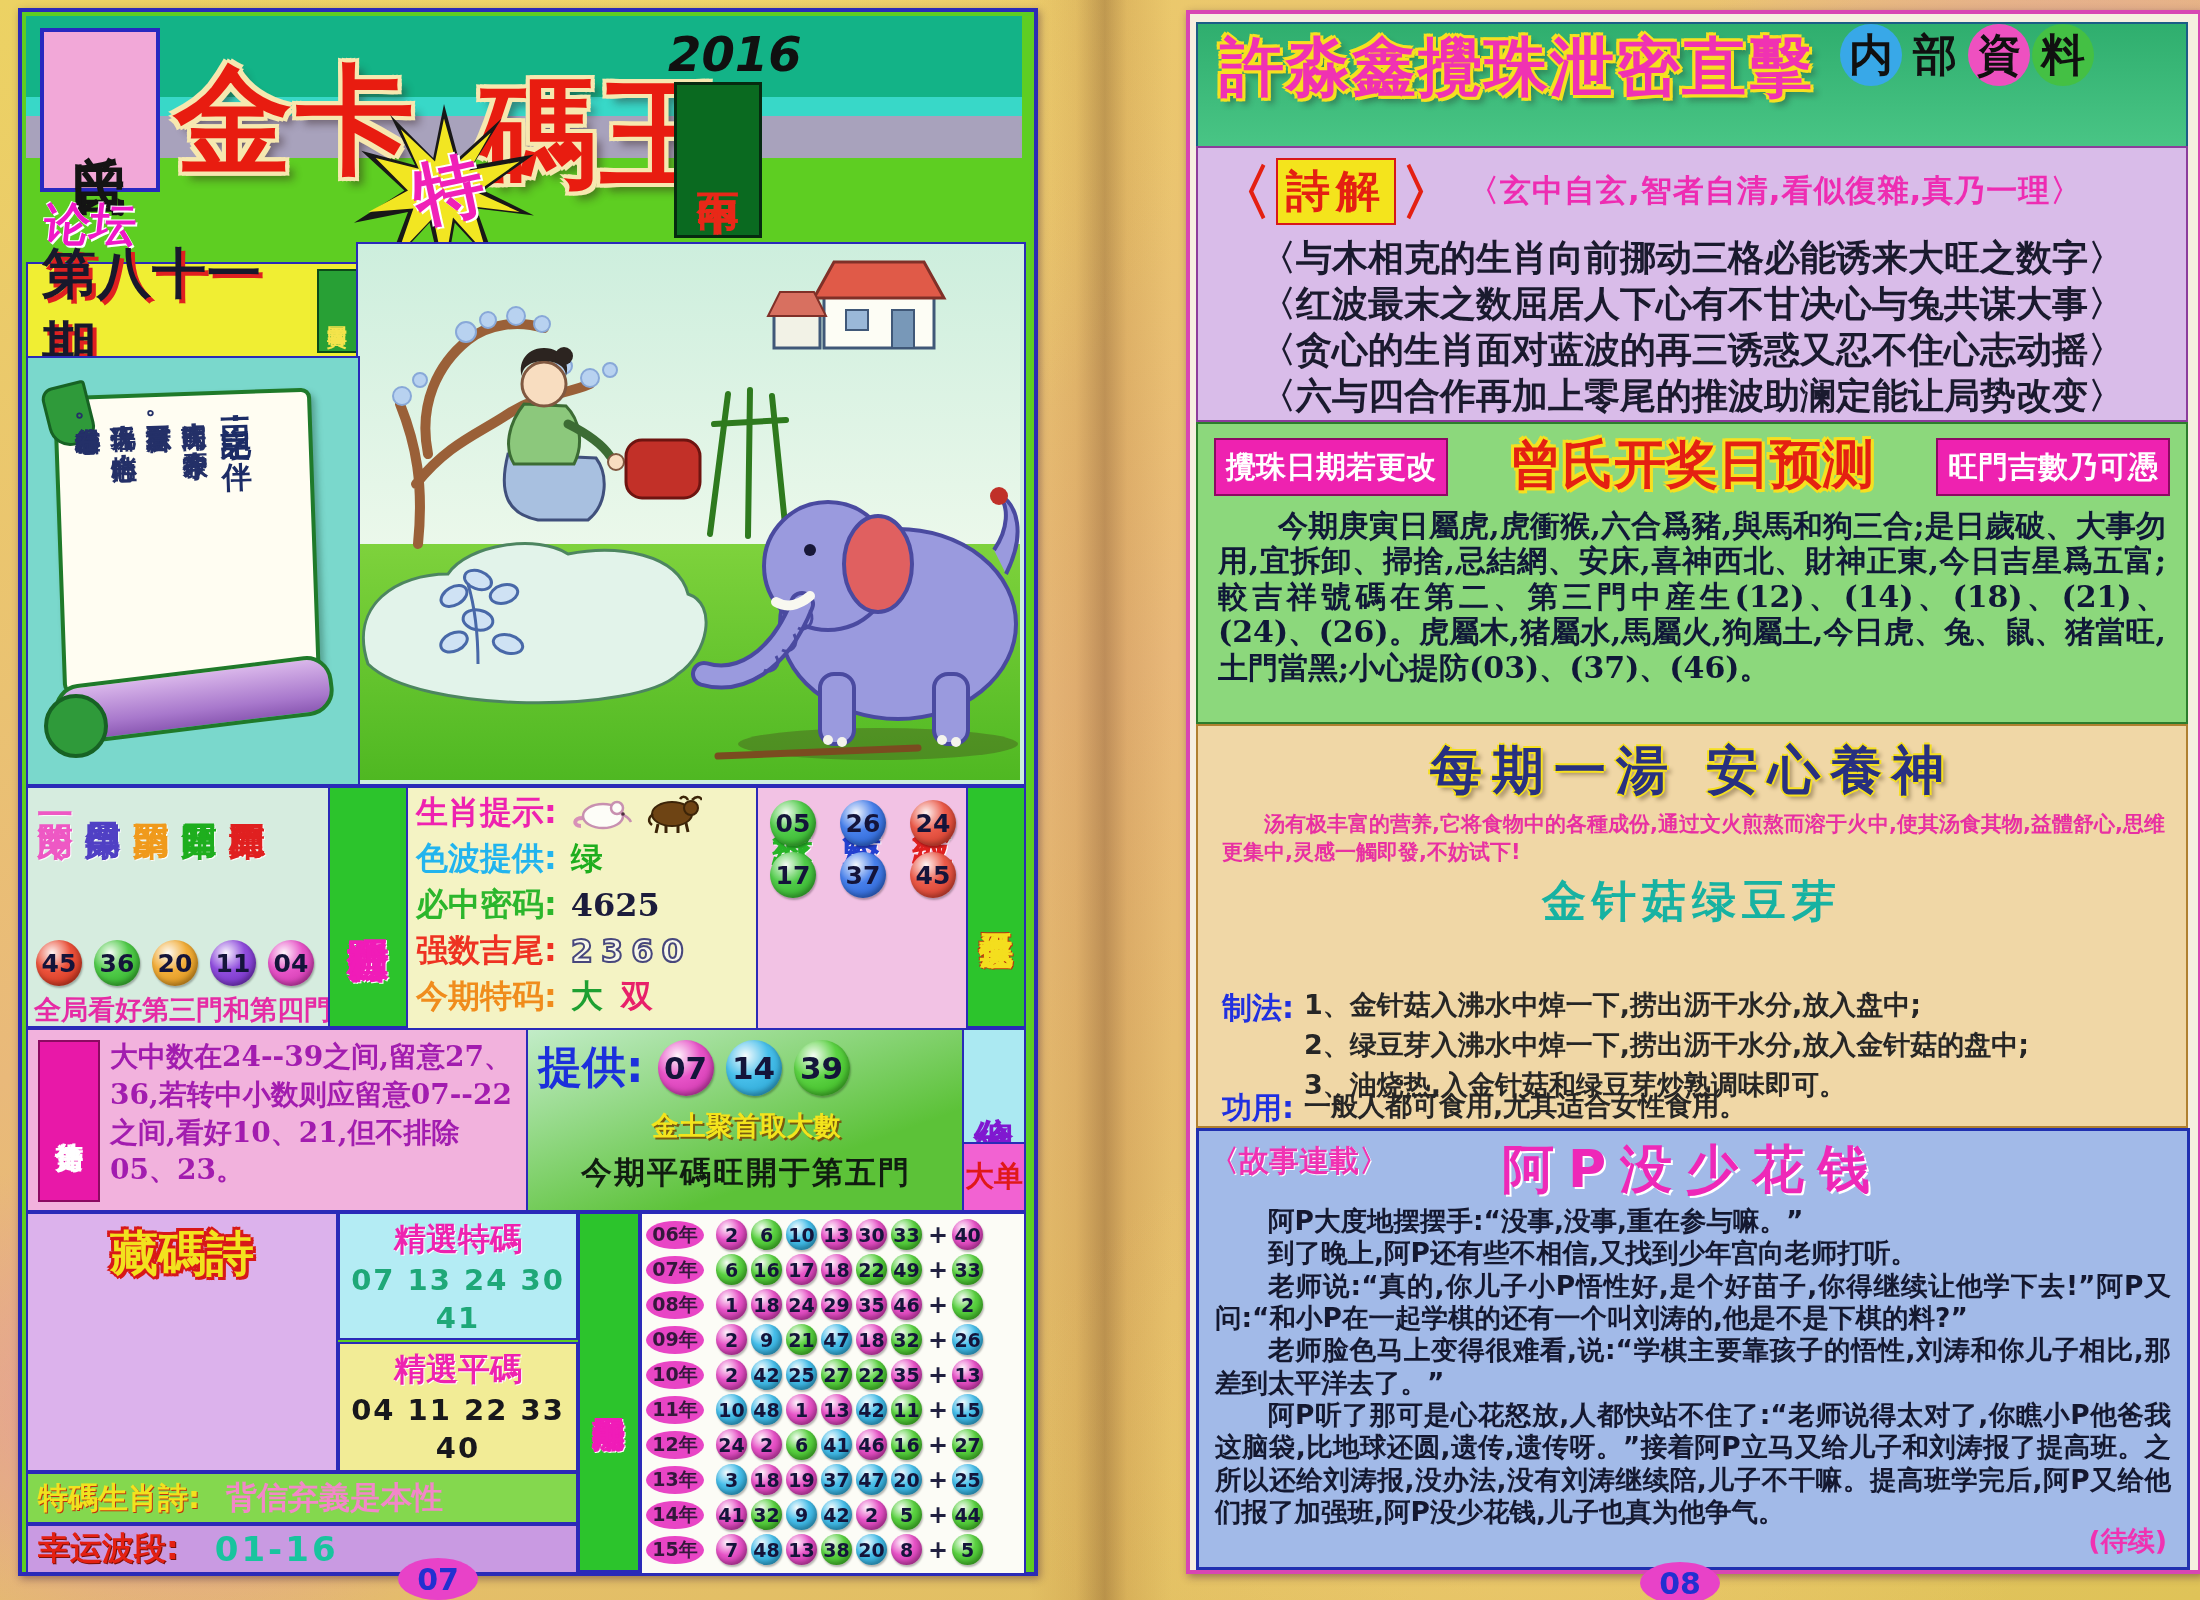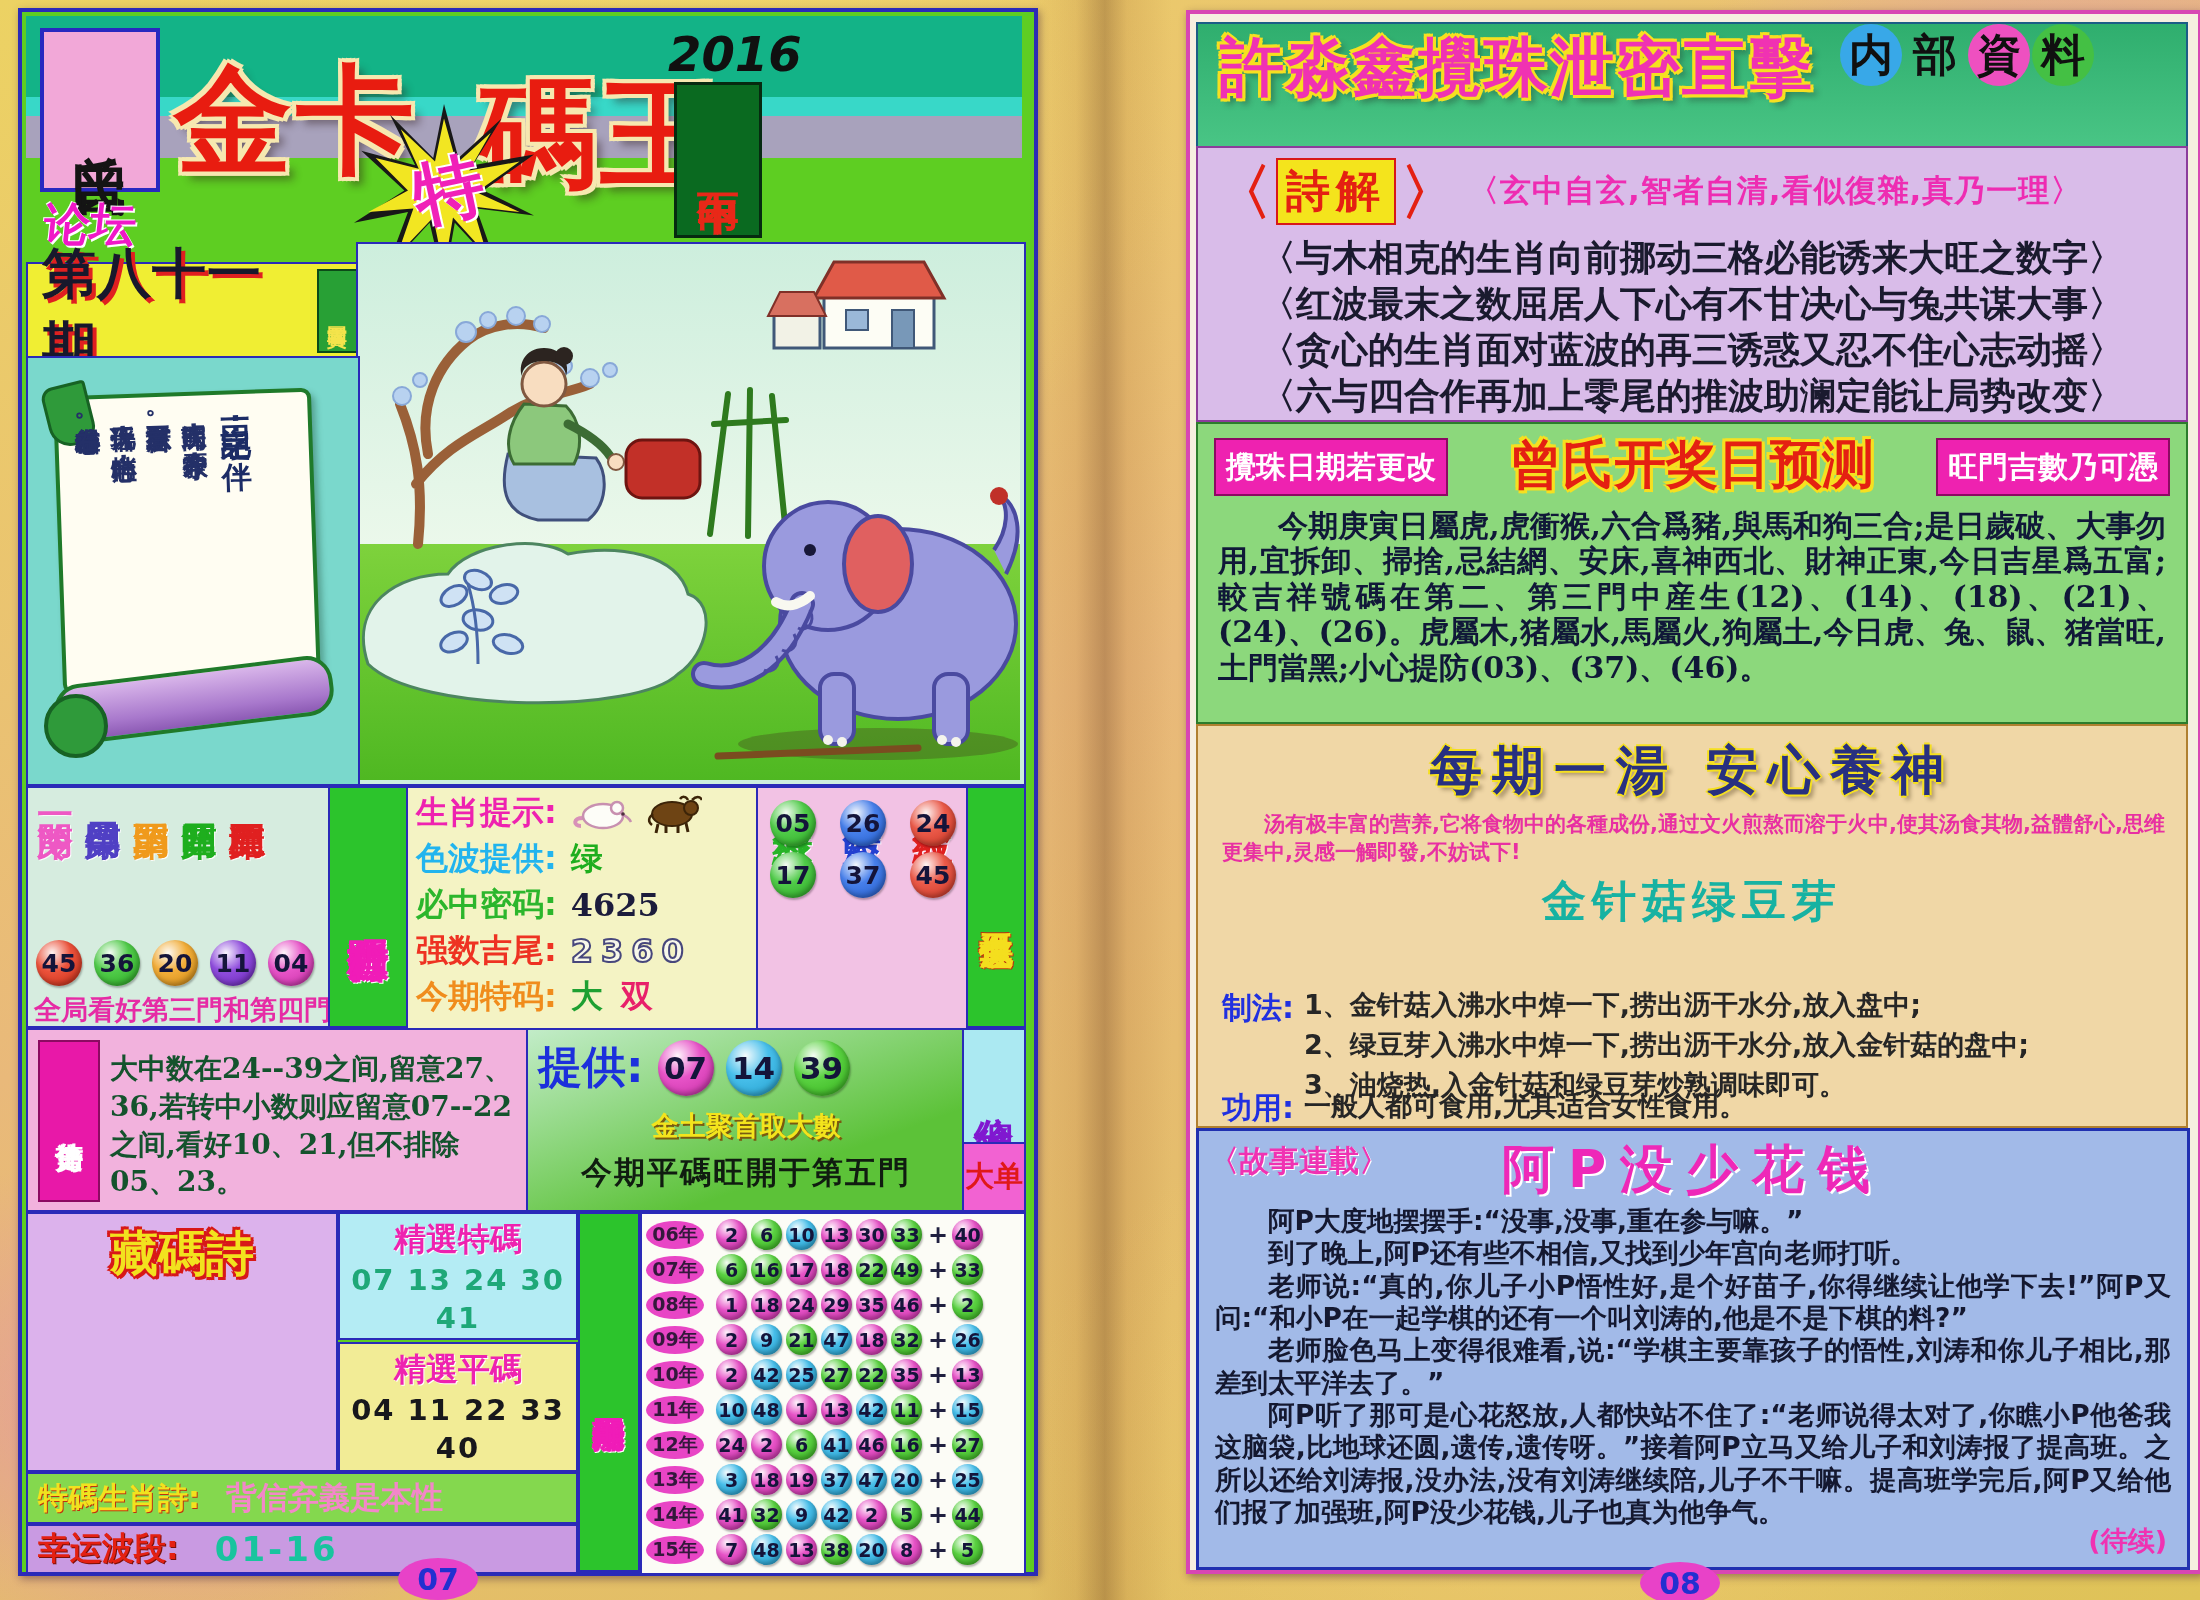--- a/index.html
+++ b/index.html
@@ -91,21 +91,21 @@
     text-shadow:1px 1px 0 rgba(255,255,255,.9);}
   .wave-group .ball{width:46px;height:46px;font-size:25px;}
   #waves-side{left:944px;top:774px;width:56px;height:238px;background:#2cc42c;border:2px solid #2a2ab8;
     display:flex;align-items:center;justify-content:center;}
   #waves-side span{font-size:34px;font-weight:bold;color:#f4de1e;line-height:1.1;text-shadow:1px 1px 0 #c03010,-1px -1px 0 #c03010;}
   
   #trend-box{left:4px;top:1016px;width:500px;height:180px;background:#f2b2dd;border:2px solid #2a2ab8;}
   #trend-side{left:10px;top:10px;width:58px;height:158px;background:#e818a8;border:2px solid #8c0a62;
     display:flex;align-items:center;justify-content:center;}
   #trend-side span{font-size:28px;font-weight:bold;color:#fff;line-height:1.05;font-family:"DejaVu Serif",serif;}
-  #trend-text{left:82px;top:20px;width:408px;font-size:28px;font-weight:bold;color:#14532d;
+  #trend-text{left:82px;top:8px;width:408px;font-size:28px;font-weight:bold;color:#a21caf;
     font-family:"DejaVu Serif",serif;line-height:1.35;}
   
   #provide-box{left:504px;top:1016px;width:436px;height:180px;border:2px solid #2a2ab8;
     background:linear-gradient(160deg,#c2ecc8,#5cc238 70%);}
   #provide-line{left:10px;top:8px;display:flex;align-items:center;gap:14px;}
   #provide-label{font-size:44px;font-weight:bold;color:#1c30dc;}
   #provide-balls{display:flex;gap:12px;}
   #provide-balls .ball{width:56px;height:56px;font-size:31px;}
   #provide-note{left:0;top:78px;width:100%;text-align:center;font-size:27px;font-weight:bold;color:#f4e41c;
     text-shadow:2px 2px 0 #7a5a10;}

